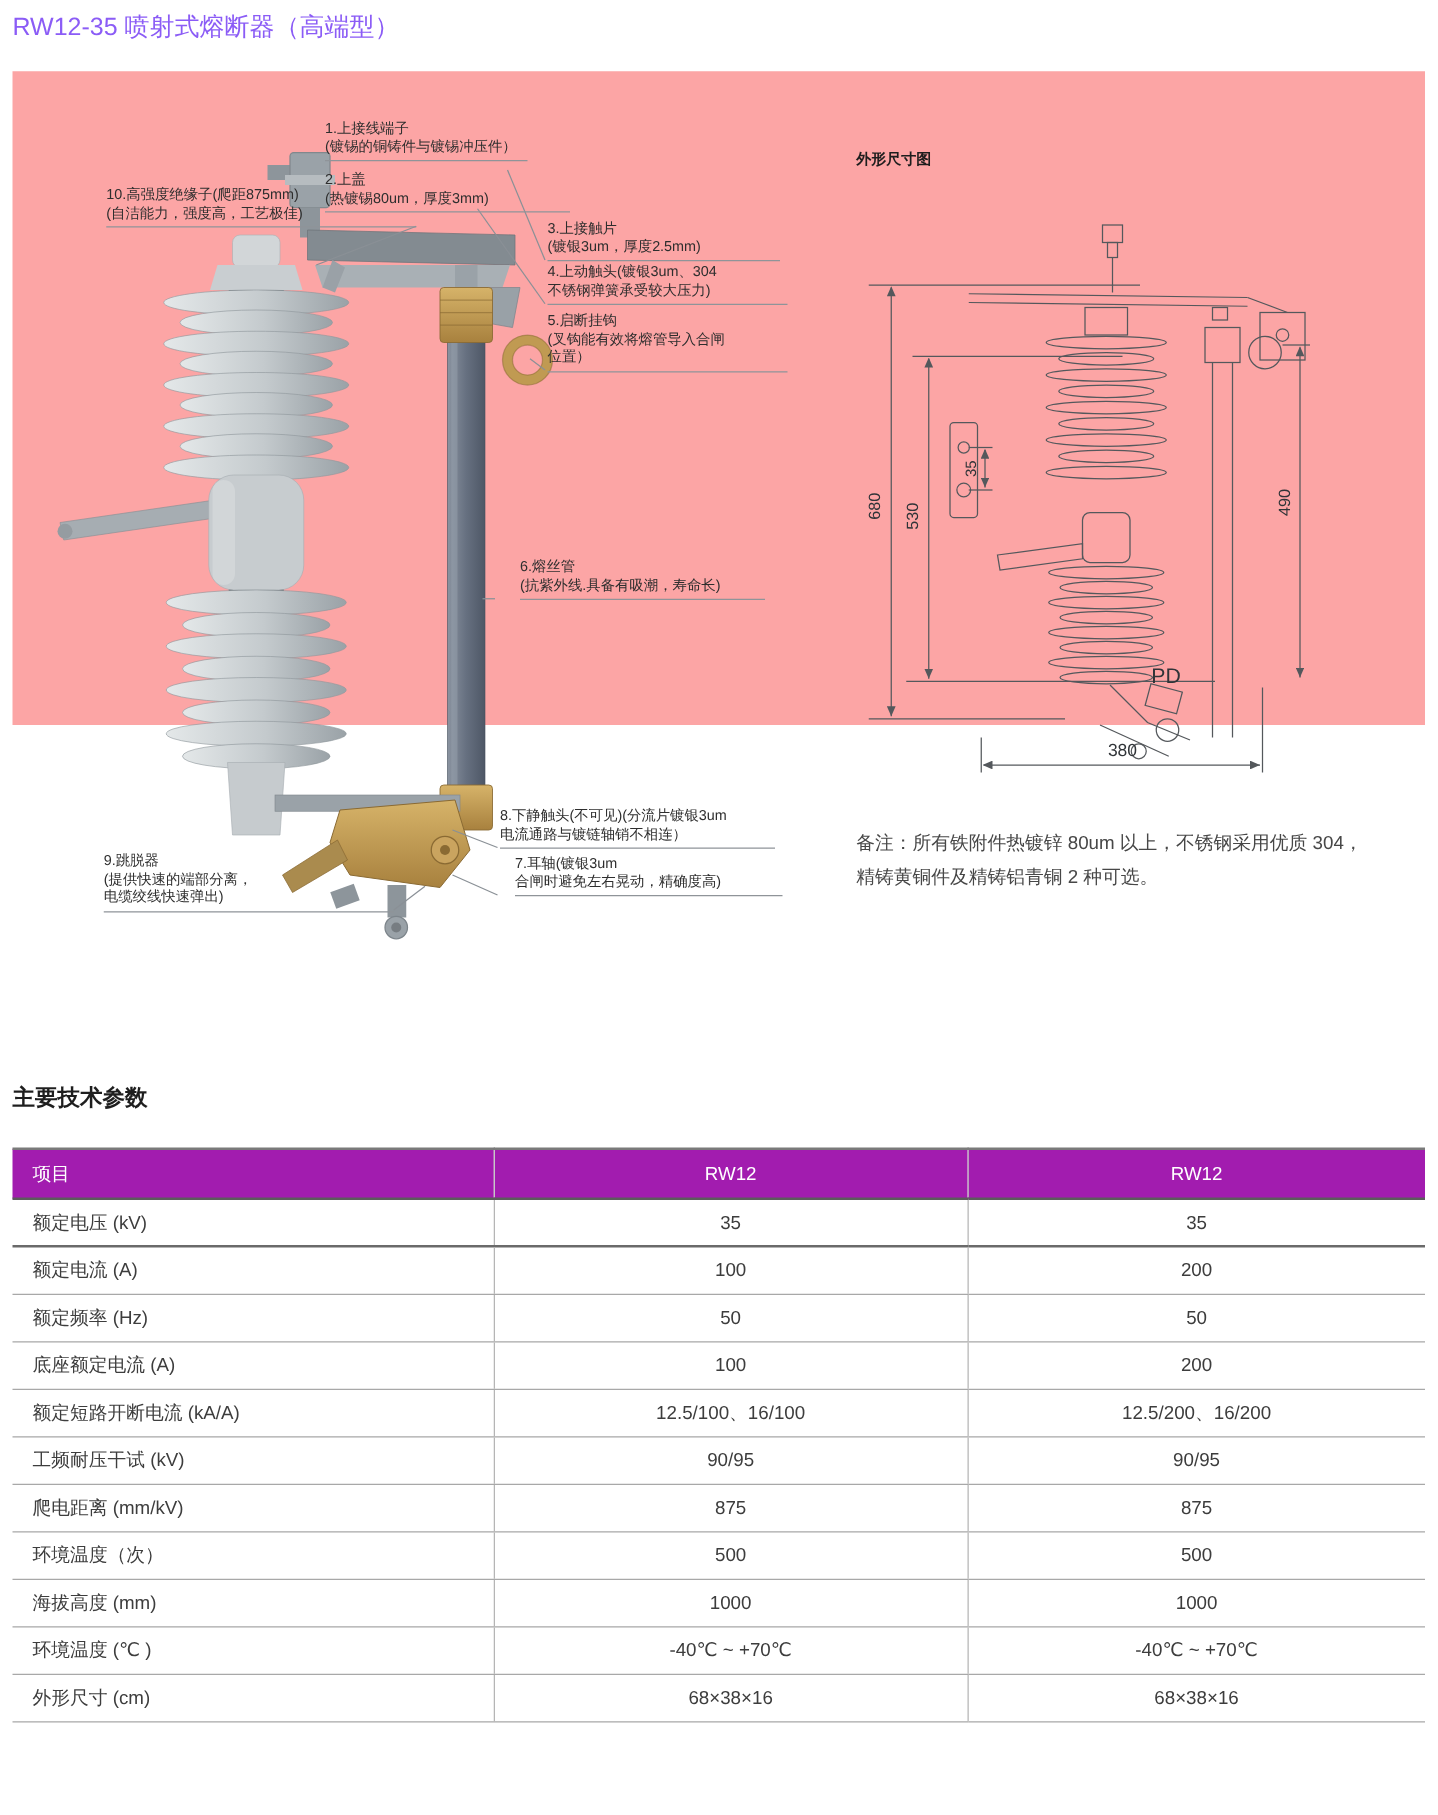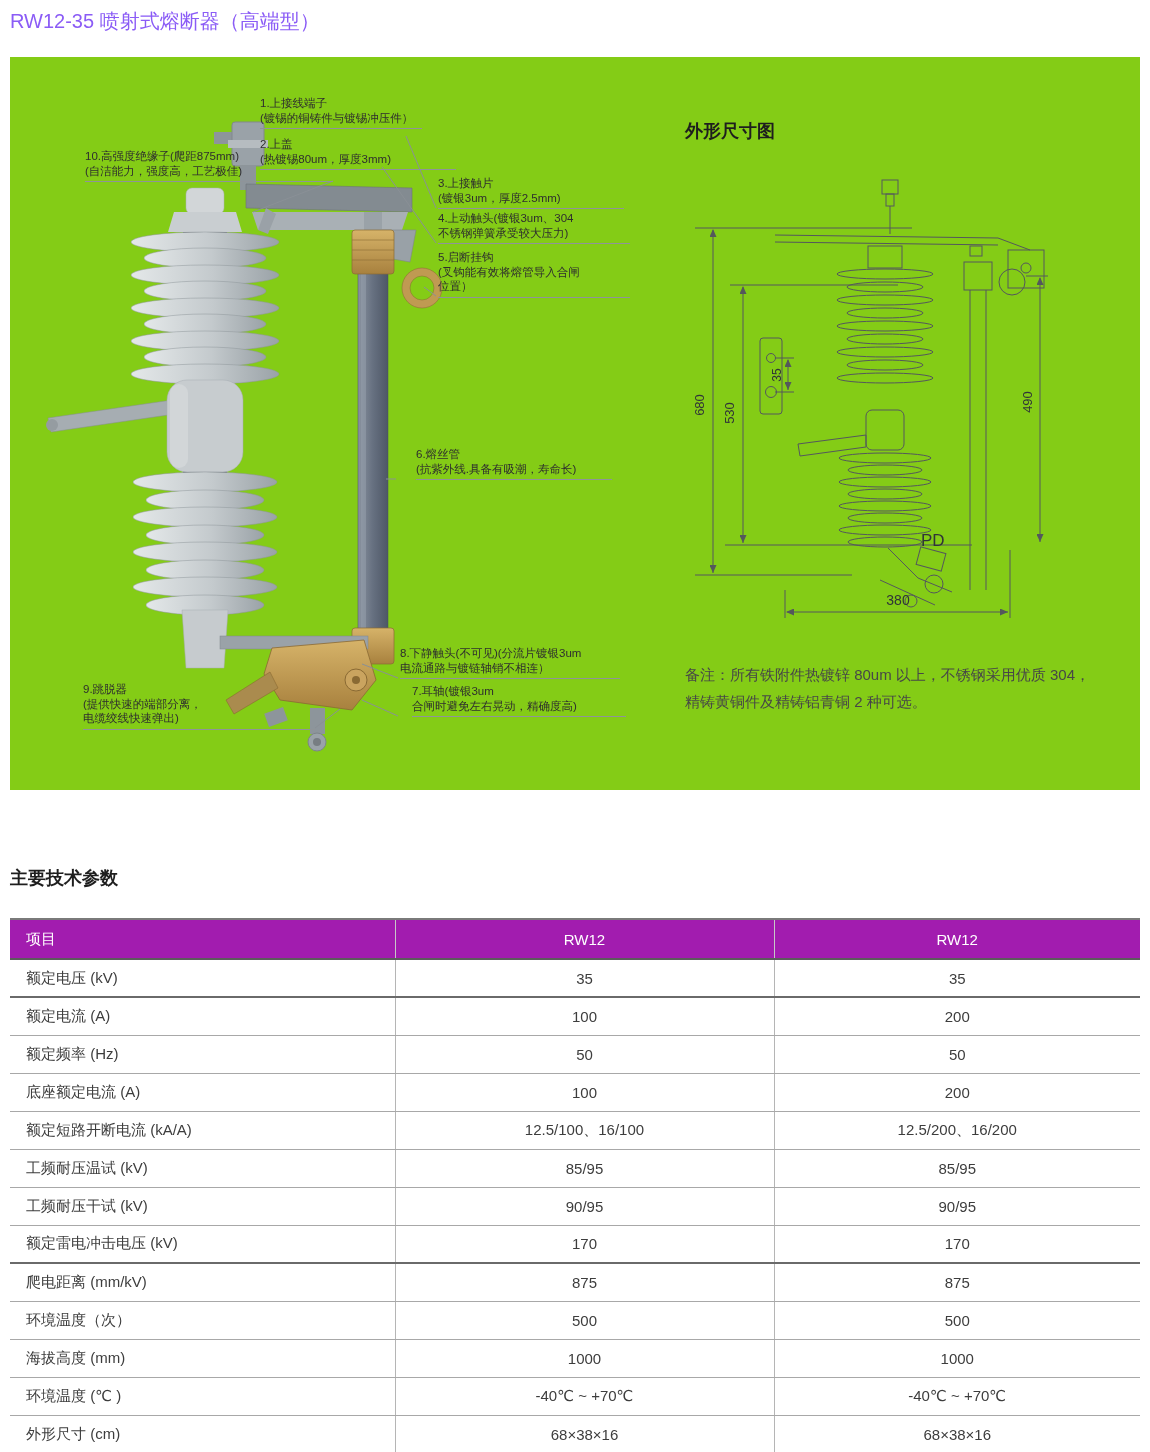--- a/index.html
+++ b/index.html
@@ -1,27 +1,27 @@
 <!DOCTYPE html>
 <html><head>
 <meta charset="utf-8">
 <style>
   * { margin:0; padding:0; box-sizing:border-box; }
   body { background:#fff; font-family:"Liberation Sans","DejaVu Sans",sans-serif; }
   .page { position:relative; width:1150px; height:1452px; background:#fff; overflow:hidden; }
 
   .page-title { position:absolute; left:10px; top:8px; font-size:20px; font-weight:normal; color:#8b5cf6; }
 
-  .panel { position:absolute; left:10px; top:57px; width:1130px; height:733px; background:#84cc16; }
+  .panel { position:absolute; left:10px; top:57px; width:1130px; height:523px; background:#fca5a5; }
 
   .callout { position:absolute; font-size:11.5px; line-height:14.5px; color:#2e2e2e;
              border-bottom:1px solid #8f9499; padding-bottom:3px; }
   .callout div { white-space:nowrap; }
 
-  .drawing-title { position:absolute; left:675px; top:62px; font-size:18px; font-weight:600; color:#1e1e1e; }
+  .drawing-title { position:absolute; left:675px; top:62px; font-size:12px; font-weight:600; color:#1e1e1e; }
   .note { position:absolute; left:675px; top:604px; width:460px; font-size:15px; line-height:27px; color:#474747; }
 
   .section-title { position:absolute; left:10px; top:866px; font-size:18px; font-weight:600; color:#1e1e1e; }
 
   table.specs { position:absolute; left:10px; top:918px; width:1130px; border-collapse:collapse;
                 border-top:2px solid #7a7a7a; font-size:15px; color:#3d3d3d; table-layout:fixed; }
   table.specs th { background:#a21caf; color:#fff; font-weight:normal; height:40px;
                    border-bottom:2px solid #5c5c5c; }
   table.specs th.lbl { text-align:left; padding-left:16px; }
   table.specs th + th { border-left:1px solid #c7c7c7; }
@@ -320,34 +320,24 @@
         <td class="lbl">底座额定电流 (A)</td>
         <td>100</td>
         <td>200</td>
       </tr>
       <tr>
         <td class="lbl">额定短路开断电流 (kA/A)</td>
         <td>12.5/100、16/100</td>
         <td>12.5/200、16/200</td>
       </tr>
       <tr>
-        <td class="lbl">工频耐压温试 (kV)</td>
-        <td>85/95</td>
-        <td>85/95</td>
-      </tr>
-      <tr>
         <td class="lbl">工频耐压干试 (kV)</td>
         <td>90/95</td>
         <td>90/95</td>
       </tr>
-      <tr class="sep-thick">
-        <td class="lbl">额定雷电冲击电压 (kV)</td>
-        <td>170</td>
-        <td>170</td>
-      </tr>
       <tr>
         <td class="lbl">爬电距离 (mm/kV)</td>
         <td>875</td>
         <td>875</td>
       </tr>
       <tr>
         <td class="lbl">环境温度（次）</td>
         <td>500</td>
         <td>500</td>
       </tr>

